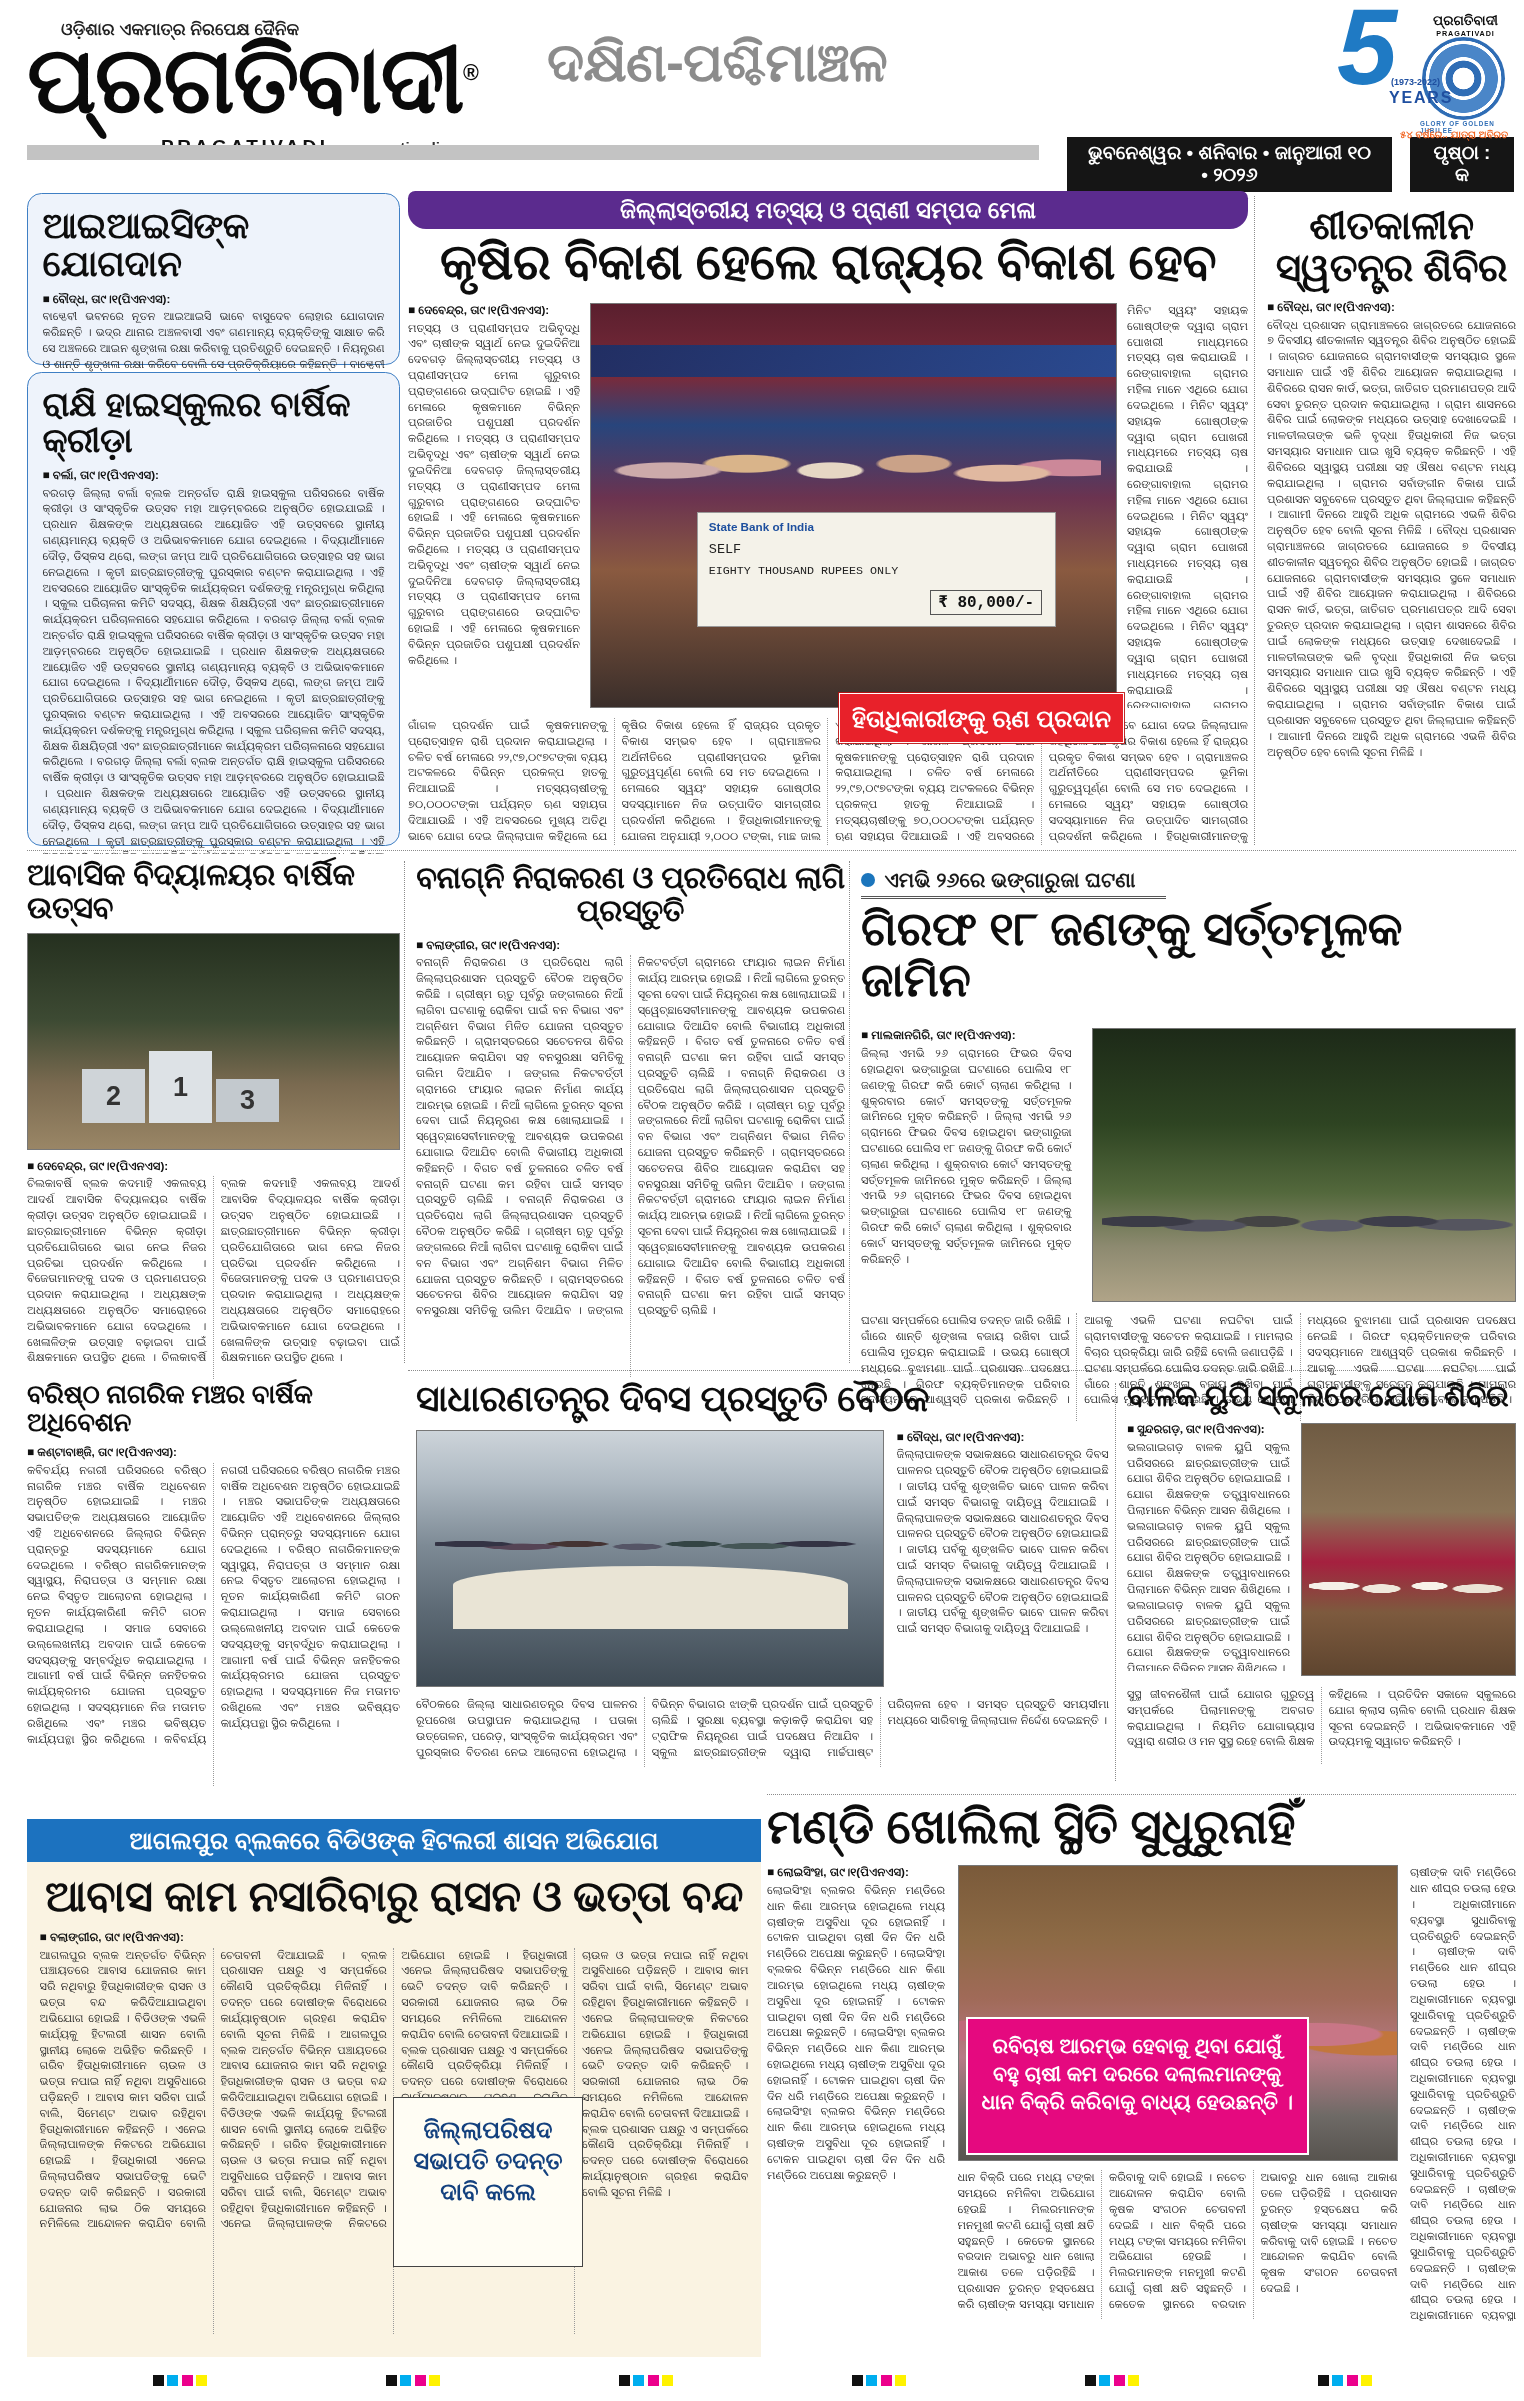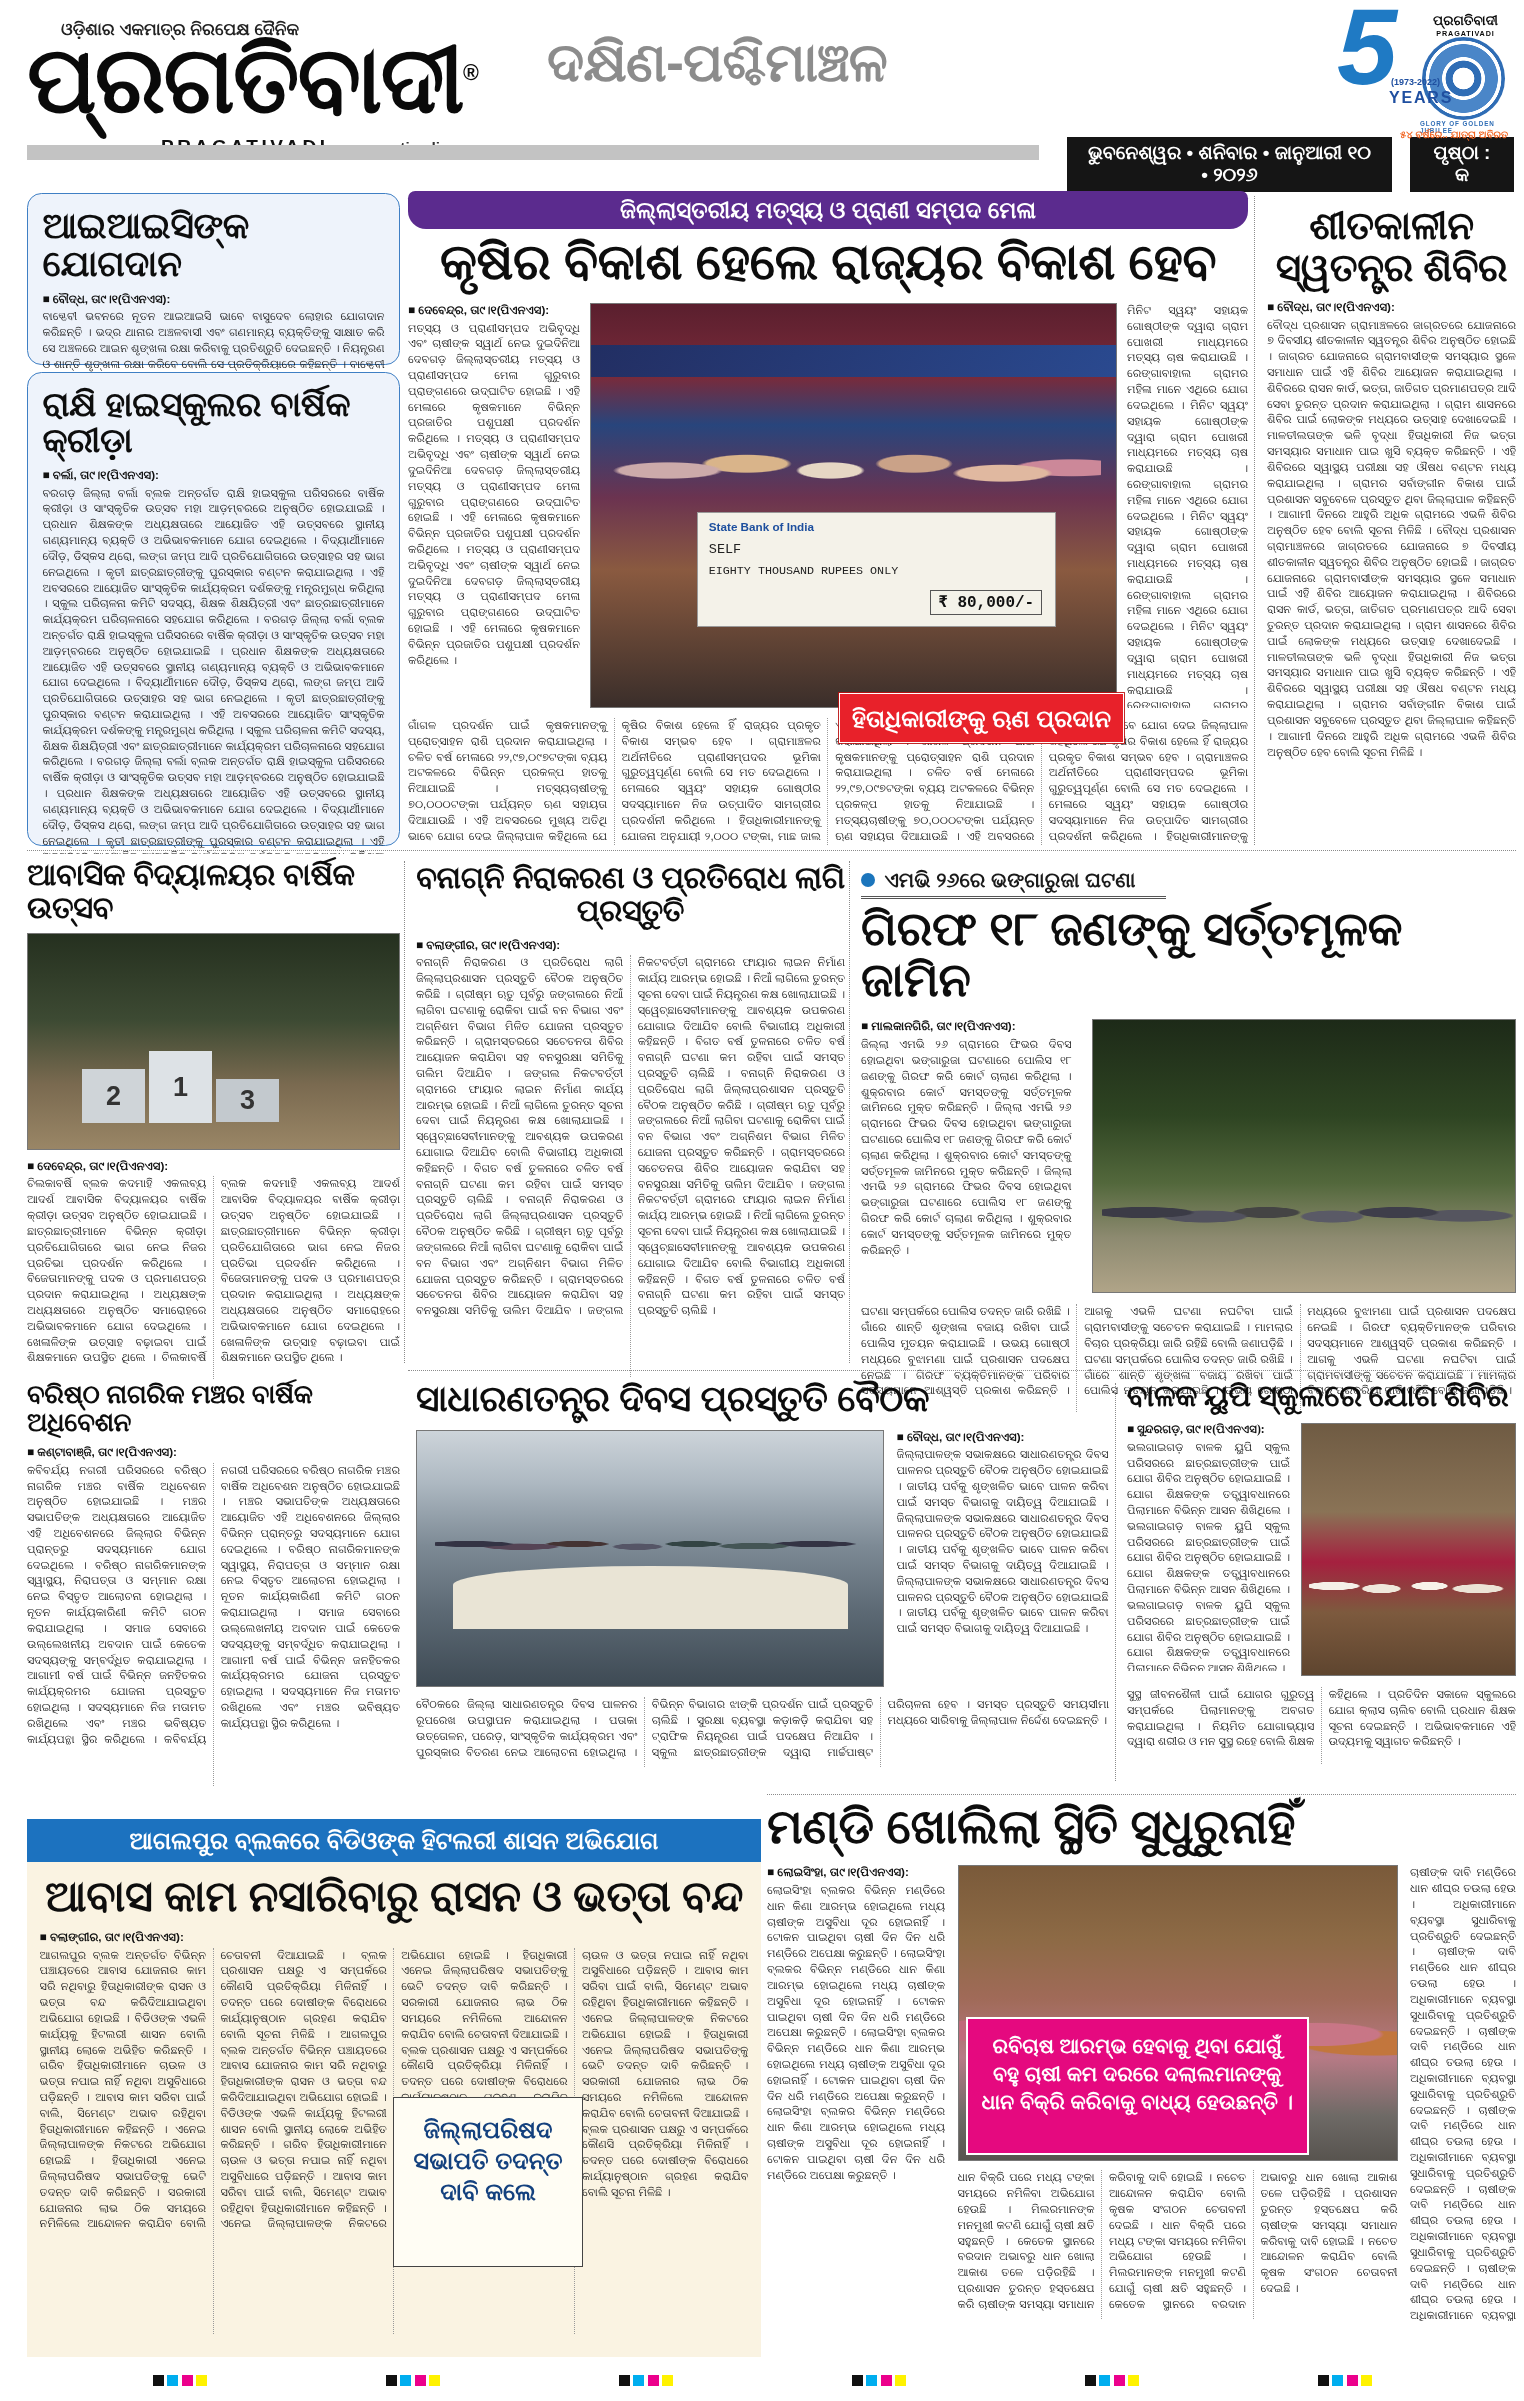--- a/index.html
+++ b/index.html
@@ -123,21 +123,21 @@
     <div class="body-text cols-2" style="height:422px;">ବନାଗ୍ନି ନିରାକରଣ ଓ ପ୍ରତିରୋଧ ଲାଗି ଜିଲ୍ଲାପ୍ରଶାସନ ପ୍ରସ୍ତୁତି ବୈଠକ ଅନୁଷ୍ଠିତ କରିଛି । ଗ୍ରୀଷ୍ମ ଋତୁ ପୂର୍ବରୁ ଜଙ୍ଗଲରେ ନିଆଁ ଲାଗିବା ଘଟଣାକୁ ରୋକିବା ପାଇଁ ବନ ବିଭାଗ ଏବଂ ଅଗ୍ନିଶମ ବିଭାଗ ମିଳିତ ଯୋଜନା ପ୍ରସ୍ତୁତ କରିଛନ୍ତି । ଗ୍ରାମସ୍ତରରେ ସଚେତନତା ଶିବିର ଆୟୋଜନ କରାଯିବା ସହ ବନସୁରକ୍ଷା ସମିତିକୁ ତାଲିମ ଦିଆଯିବ । ଜଙ୍ଗଲ ନିକଟବର୍ତ୍ତୀ ଗ୍ରାମରେ ଫାୟାର ଲାଇନ ନିର୍ମାଣ କାର୍ଯ୍ୟ ଆରମ୍ଭ ହୋଇଛି । ନିଆଁ ଲାଗିଲେ ତୁରନ୍ତ ସୂଚନା ଦେବା ପାଇଁ ନିୟନ୍ତ୍ରଣ କକ୍ଷ ଖୋଲାଯାଇଛି । ସ୍ୱେଚ୍ଛାସେବୀମାନଙ୍କୁ ଆବଶ୍ୟକ ଉପକରଣ ଯୋଗାଇ ଦିଆଯିବ ବୋଲି ବିଭାଗୀୟ ଅଧିକାରୀ କହିଛନ୍ତି । ବିଗତ ବର୍ଷ ତୁଳନାରେ ଚଳିତ ବର୍ଷ ବନାଗ୍ନି ଘଟଣା କମ ରହିବା ପାଇଁ ସମସ୍ତ ପ୍ରସ୍ତୁତି ଚାଲିଛି । ବନାଗ୍ନି ନିରାକରଣ ଓ ପ୍ରତିରୋଧ ଲାଗି ଜିଲ୍ଲାପ୍ରଶାସନ ପ୍ରସ୍ତୁତି ବୈଠକ ଅନୁଷ୍ଠିତ କରିଛି । ଗ୍ରୀଷ୍ମ ଋତୁ ପୂର୍ବରୁ ଜଙ୍ଗଲରେ ନିଆଁ ଲାଗିବା ଘଟଣାକୁ ରୋକିବା ପାଇଁ ବନ ବିଭାଗ ଏବଂ ଅଗ୍ନିଶମ ବିଭାଗ ମିଳିତ ଯୋଜନା ପ୍ରସ୍ତୁତ କରିଛନ୍ତି । ଗ୍ରାମସ୍ତରରେ ସଚେତନତା ଶିବିର ଆୟୋଜନ କରାଯିବା ସହ ବନସୁରକ୍ଷା ସମିତିକୁ ତାଲିମ ଦିଆଯିବ । ଜଙ୍ଗଲ ନିକଟବର୍ତ୍ତୀ ଗ୍ରାମରେ ଫାୟାର ଲାଇନ ନିର୍ମାଣ କାର୍ଯ୍ୟ ଆରମ୍ଭ ହୋଇଛି । ନିଆଁ ଲାଗିଲେ ତୁରନ୍ତ ସୂଚନା ଦେବା ପାଇଁ ନିୟନ୍ତ୍ରଣ କକ୍ଷ ଖୋଲାଯାଇଛି । ସ୍ୱେଚ୍ଛାସେବୀମାନଙ୍କୁ ଆବଶ୍ୟକ ଉପକରଣ ଯୋଗାଇ ଦିଆଯିବ ବୋଲି ବିଭାଗୀୟ ଅଧିକାରୀ କହିଛନ୍ତି । ବିଗତ ବର୍ଷ ତୁଳନାରେ ଚଳିତ ବର୍ଷ ବନାଗ୍ନି ଘଟଣା କମ ରହିବା ପାଇଁ ସମସ୍ତ ପ୍ରସ୍ତୁତି ଚାଲିଛି । ବନାଗ୍ନି ନିରାକରଣ ଓ ପ୍ରତିରୋଧ ଲାଗି ଜିଲ୍ଲାପ୍ରଶାସନ ପ୍ରସ୍ତୁତି ବୈଠକ ଅନୁଷ୍ଠିତ କରିଛି । ଗ୍ରୀଷ୍ମ ଋତୁ ପୂର୍ବରୁ ଜଙ୍ଗଲରେ ନିଆଁ ଲାଗିବା ଘଟଣାକୁ ରୋକିବା ପାଇଁ ବନ ବିଭାଗ ଏବଂ ଅଗ୍ନିଶମ ବିଭାଗ ମିଳିତ ଯୋଜନା ପ୍ରସ୍ତୁତ କରିଛନ୍ତି । ଗ୍ରାମସ୍ତରରେ ସଚେତନତା ଶିବିର ଆୟୋଜନ କରାଯିବା ସହ ବନସୁରକ୍ଷା ସମିତିକୁ ତାଲିମ ଦିଆଯିବ । ଜଙ୍ଗଲ ନିକଟବର୍ତ୍ତୀ ଗ୍ରାମରେ ଫାୟାର ଲାଇନ ନିର୍ମାଣ କାର୍ଯ୍ୟ ଆରମ୍ଭ ହୋଇଛି । ନିଆଁ ଲାଗିଲେ ତୁରନ୍ତ ସୂଚନା ଦେବା ପାଇଁ ନିୟନ୍ତ୍ରଣ କକ୍ଷ ଖୋଲାଯାଇଛି । ସ୍ୱେଚ୍ଛାସେବୀମାନଙ୍କୁ ଆବଶ୍ୟକ ଉପକରଣ ଯୋଗାଇ ଦିଆଯିବ ବୋଲି ବିଭାଗୀୟ ଅଧିକାରୀ କହିଛନ୍ତି । ବିଗତ ବର୍ଷ ତୁଳନାରେ ଚଳିତ ବର୍ଷ ବନାଗ୍ନି ଘଟଣା କମ ରହିବା ପାଇଁ ସମସ୍ତ ପ୍ରସ୍ତୁତି ଚାଲିଛି । </div>
   </div>
 
   <div class="abs dotted-v" style="left:849px;top:861px;height:502px;"></div>
   <div class="abs" style="left:861px;top:868px;width:655px;height:495px;">
     <div style="display:flex;align-items:center;gap:9px;border-bottom:3.6px double #555;width:305px;padding-bottom:3.6px;">
       <span style="width:14.4px;height:14.4px;border-radius:50%;background:#1b75bc;display:inline-block;"></span>
       <span style="font-weight:bold;font-size:20.6px;">ଏମଭି ୨୬ରେ ଭଙ୍ଗାରୁଜା ଘଟଣା</span>
     </div>
     <div class="headline" style="font-size:47px;margin-top:5.4px;">ଗିରଫ ୧୮ ଜଣଙ୍କୁ ସର୍ତ୍ତମୂଳକ ଜାମିନ</div>
-    <div style="display:flex;gap:20px;margin-top:14px;">
+    <div style="display:flex;gap:20px;margin-top:23px;">
       <div style="width:213px;">
         <div class="byline">■ ମାଲକାନଗିରି, ତା୯।୧(ପିଏନଏସ):</div>
         <div class="body-text" style="height:253px;">ଜିଲ୍ଲା ଏମଭି ୨୬ ଗ୍ରାମରେ ଫିଭର ଦିବସ ହୋଇଥିବା ଭଙ୍ଗାରୁଜା ଘଟଣାରେ ପୋଲିସ ୧୮ ଜଣଙ୍କୁ ଗିରଫ କରି କୋର୍ଟ ଚାଲାଣ କରିଥିଲା । ଶୁକ୍ରବାର କୋର୍ଟ ସମସ୍ତଙ୍କୁ ସର୍ତ୍ତମୂଳକ ଜାମିନରେ ମୁକ୍ତ କରିଛନ୍ତି । ଜିଲ୍ଲା ଏମଭି ୨୬ ଗ୍ରାମରେ ଫିଭର ଦିବସ ହୋଇଥିବା ଭଙ୍ଗାରୁଜା ଘଟଣାରେ ପୋଲିସ ୧୮ ଜଣଙ୍କୁ ଗିରଫ କରି କୋର୍ଟ ଚାଲାଣ କରିଥିଲା । ଶୁକ୍ରବାର କୋର୍ଟ ସମସ୍ତଙ୍କୁ ସର୍ତ୍ତମୂଳକ ଜାମିନରେ ମୁକ୍ତ କରିଛନ୍ତି । ଜିଲ୍ଲା ଏମଭି ୨୬ ଗ୍ରାମରେ ଫିଭର ଦିବସ ହୋଇଥିବା ଭଙ୍ଗାରୁଜା ଘଟଣାରେ ପୋଲିସ ୧୮ ଜଣଙ୍କୁ ଗିରଫ କରି କୋର୍ଟ ଚାଲାଣ କରିଥିଲା । ଶୁକ୍ରବାର କୋର୍ଟ ସମସ୍ତଙ୍କୁ ସର୍ତ୍ତମୂଳକ ଜାମିନରେ ମୁକ୍ତ କରିଛନ୍ତି । </div>
       </div>
       <div class="photo" style="width:429px;height:274px;background:linear-gradient(180deg,#1d2a18 0%,#2e4422 35%,#53683c 60%,#8d8a70 80%,#b0a488 100%);">
         <div class="abs" style="left:9px;top:152px;width:411px;height:81px;background:radial-gradient(ellipse at 10% 50%, #3b3b46 0 9%, transparent 10%),radial-gradient(ellipse at 25% 55%, #52525e 0 9%, transparent 10%),radial-gradient(ellipse at 40% 50%, #444 0 9%, transparent 10%),radial-gradient(ellipse at 56% 55%, #5a5a66 0 9%, transparent 10%),radial-gradient(ellipse at 72% 50%, #3e3e4a 0 9%, transparent 10%),radial-gradient(ellipse at 88% 54%, #55555f 0 9%, transparent 10%);"></div>
       </div>
     </div>
     <div class="body-text cols-3" style="margin-top:10.8px;height:108px;">ଘଟଣା ସମ୍ପର୍କରେ ପୋଲିସ ତଦନ୍ତ ଜାରି ରଖିଛି । ଗାଁରେ ଶାନ୍ତି ଶୃଙ୍ଖଳା ବଜାୟ ରଖିବା ପାଇଁ ପୋଲିସ ମୁତୟନ କରାଯାଇଛି । ଉଭୟ ଗୋଷ୍ଠୀ ମଧ୍ୟରେ ବୁଝାମଣା ପାଇଁ ପ୍ରଶାସନ ପଦକ୍ଷେପ ନେଇଛି । ଗିରଫ ବ୍ୟକ୍ତିମାନଙ୍କ ପରିବାର ସଦସ୍ୟମାନେ ଆଶ୍ୱସ୍ତି ପ୍ରକାଶ କରିଛନ୍ତି । ଆଗକୁ ଏଭଳି ଘଟଣା ନଘଟିବା ପାଇଁ ଗ୍ରାମବାସୀଙ୍କୁ ସଚେତନ କରାଯାଇଛି । ମାମଲାର ବିଚାର ପ୍ରକ୍ରିୟା ଜାରି ରହିଛି ବୋଲି ଜଣାପଡ଼ିଛି । ଘଟଣା ସମ୍ପର୍କରେ ପୋଲିସ ତଦନ୍ତ ଜାରି ରଖିଛି । ଗାଁରେ ଶାନ୍ତି ଶୃଙ୍ଖଳା ବଜାୟ ରଖିବା ପାଇଁ ପୋଲିସ ମୁତୟନ କରାଯାଇଛି । ଉଭୟ ଗୋଷ୍ଠୀ ମଧ୍ୟରେ ବୁଝାମଣା ପାଇଁ ପ୍ରଶାସନ ପଦକ୍ଷେପ ନେଇଛି । ଗିରଫ ବ୍ୟକ୍ତିମାନଙ୍କ ପରିବାର ସଦସ୍ୟମାନେ ଆଶ୍ୱସ୍ତି ପ୍ରକାଶ କରିଛନ୍ତି । ଆଗକୁ ଏଭଳି ଘଟଣା ନଘଟିବା ପାଇଁ ଗ୍ରାମବାସୀଙ୍କୁ ସଚେତନ କରାଯାଇଛି । ମାମଲାର ବିଚାର ପ୍ରକ୍ରିୟା ଜାରି ରହିଛି ବୋଲି ଜଣାପଡ଼ିଛି । </div>
   </div>

